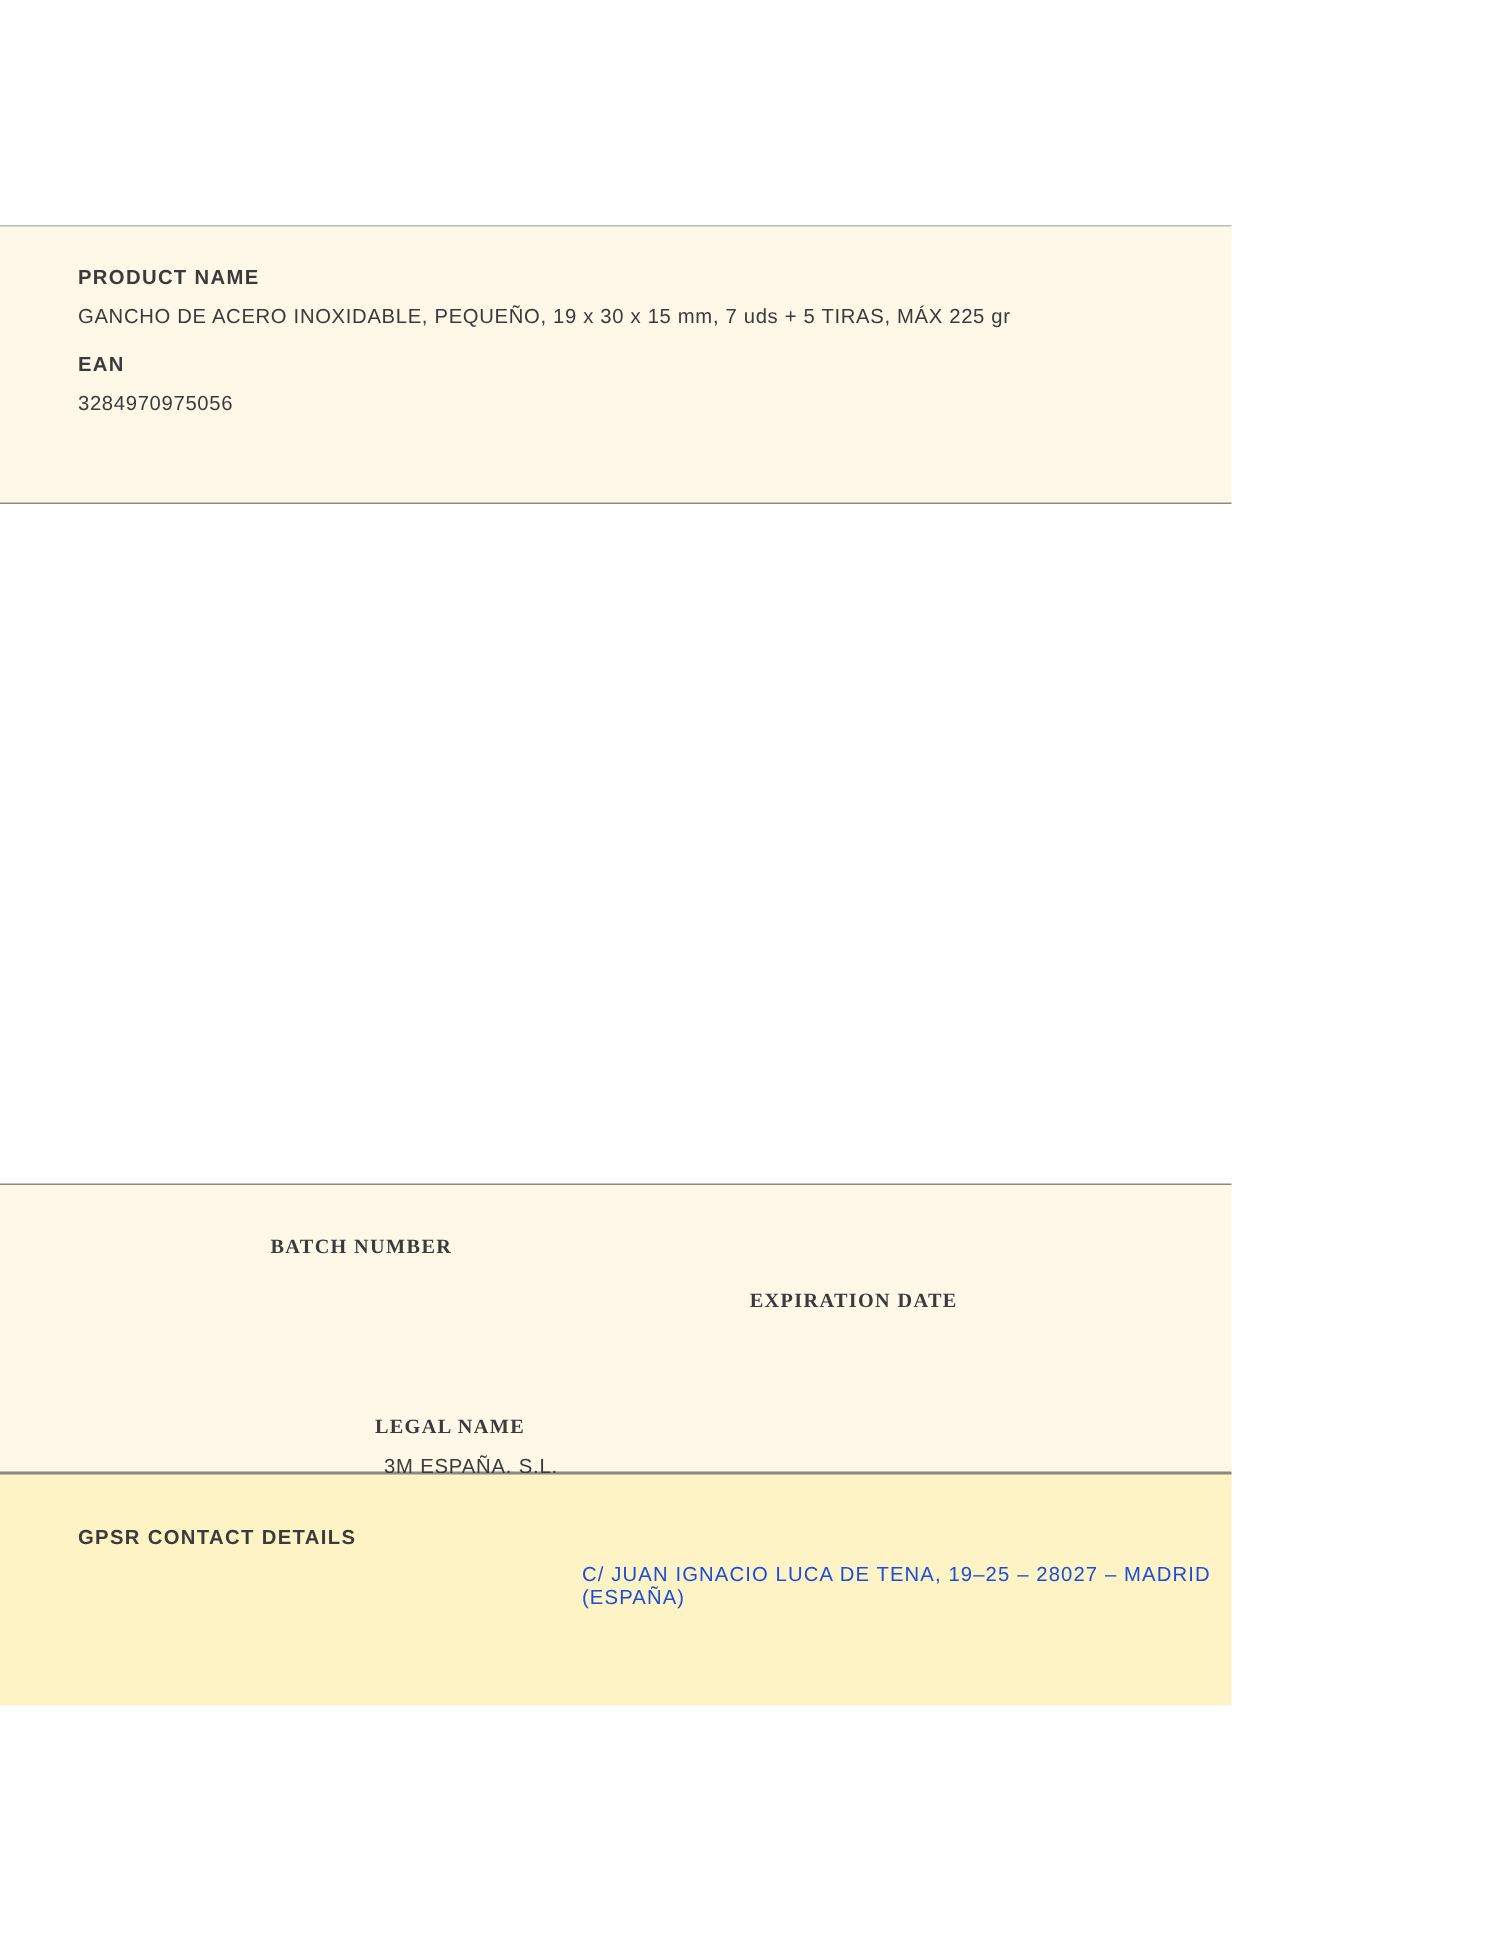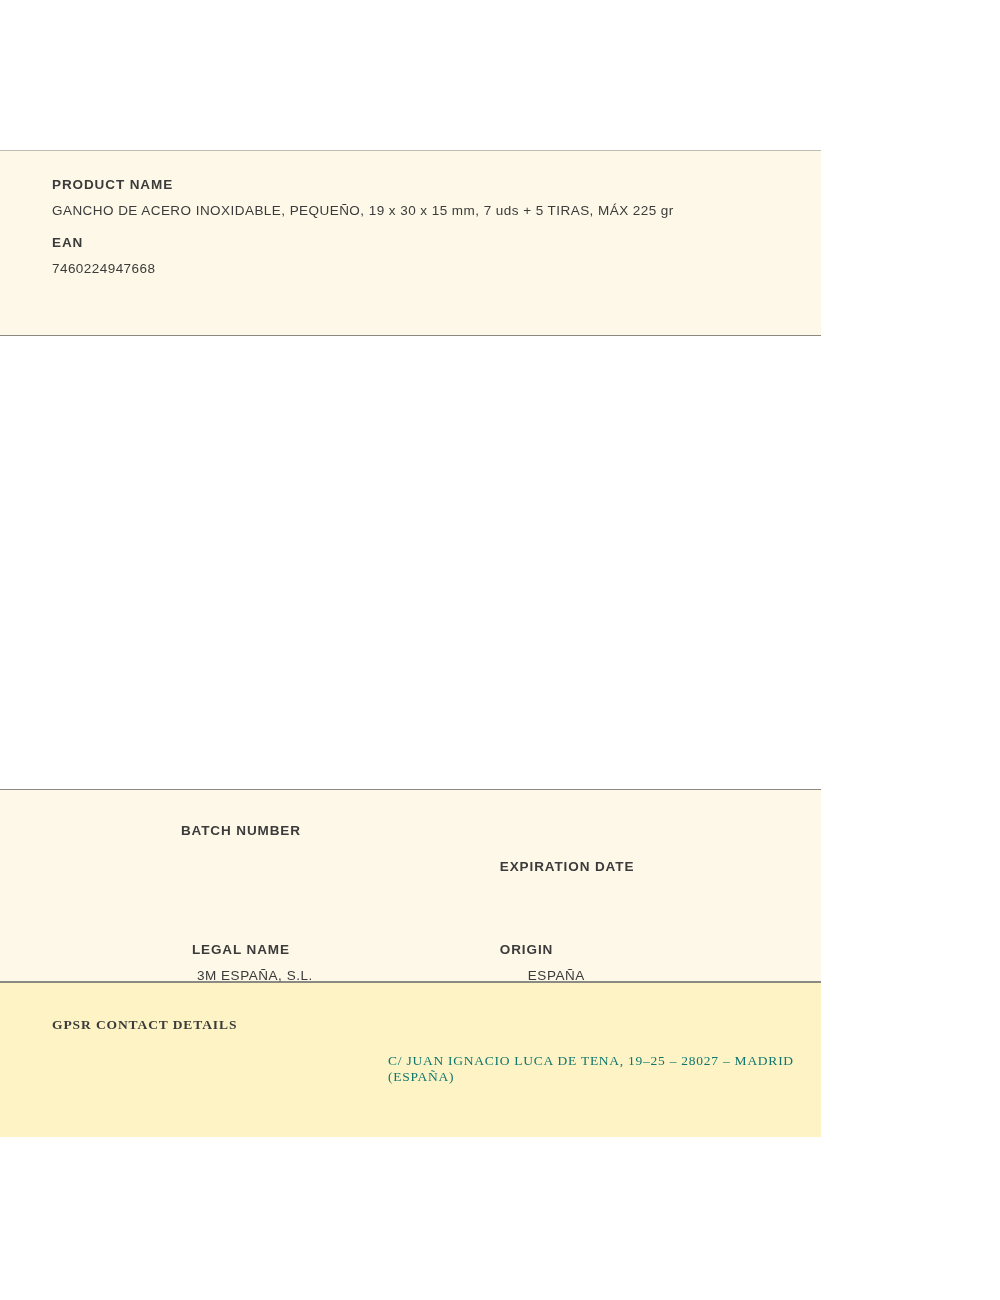--- a/index.html
+++ b/index.html
@@ -82,20 +82,21 @@
 
   .row1 { padding-top: 33px; }
   .row2 { padding-top: 57px; }
 
   .mid-label {
     font-size: 13.5px;
     letter-spacing: 0.9px;
     font-weight: 700;
     text-transform: uppercase;
     color: #3b3b3b;
+    font-family: Liberation Serif, serif;
   }
   .mid-value {
     font-size: 13.5px;
     letter-spacing: 0.55px;
     color: #3b3b3b;
     margin-top: 11px;
     padding-left: 28px;
   }
   .batch-cell { width: 600px; text-align: center; }
   .exp-cell { width: 400px; text-align: left; padding-left: 18px; margin-top: 36px; }
@@ -103,39 +104,38 @@
   .origin-cell { width: 400px; text-align: left; padding-left: 18px; }
 
   
   .gpsr-block {
     background: #fdf3c4;
     border-top: 1px solid #8a8a82;
     height: 155px;
     box-sizing: border-box;
     position: relative;
     padding-top: 34px;
-    font-family: Liberation Serif, serif;
   }
   .gpsr-label {
     position: absolute;
     left: 52px;
     top: 34px;
     font-size: 13.5px;
     letter-spacing: 0.9px;
     font-weight: 700;
     text-transform: uppercase;
     color: #3b3b3b;
   }
   .gpsr-address {
     position: absolute;
     left: 388px;
-    top: 70px;
+    top: 59px;
     font-size: 13.5px;
     letter-spacing: 0.75px;
-    color: #0f766e;
+    color: #1d4ed8;
   }
 
   
   .bottom-gap {
     background: #ffffff;
     flex: 1 1 auto;
   }
 </style>
 </head>
 <body>
@@ -145,21 +145,21 @@
   <div class="top-gap"></div>
 
   <section class="product-block">
     <div class="pad-left">
       <div class="field-group">
         <div class="field-label">PRODUCT NAME</div>
         <div class="field-value">GANCHO DE ACERO INOXIDABLE, PEQUEÑO, 19 x 30 x 15 mm, 7 uds + 5 TIRAS, MÁX 225 gr</div>
       </div>
       <div class="field-group">
         <div class="field-label">EAN</div>
-        <div class="field-value">7460224947668</div>
+        <div class="field-value">3284970975056</div>
       </div>
     </div>
   </section>
 
   <div class="middle-empty"></div>
 
   <section class="mid-block">
     <div class="mid-row row1">
       <div class="batch-cell">
         <div class="mid-label">BATCH NUMBER</div>
@@ -168,24 +168,20 @@
       <div class="exp-cell">
         <div class="mid-label">EXPIRATION DATE</div>
         <div class="mid-value"></div>
       </div>
     </div>
     <div class="mid-row row2">
       <div class="legal-cell">
         <div class="mid-label">LEGAL NAME</div>
         <div class="mid-value">3M ESPAÑA, S.L.</div>
       </div>
-      <div class="origin-cell">
-        <div class="mid-label">ORIGIN</div>
-        <div class="mid-value">ESPAÑA</div>
-      </div>
     </div>
   </section>
 
   <section class="gpsr-block">
     <div class="gpsr-label">GPSR CONTACT DETAILS</div>
     <div class="gpsr-address">C/ JUAN IGNACIO LUCA DE TENA, 19–25 – 28027 – MADRID (ESPAÑA)</div>
   </section>
 
   <div class="bottom-gap"></div>
 

